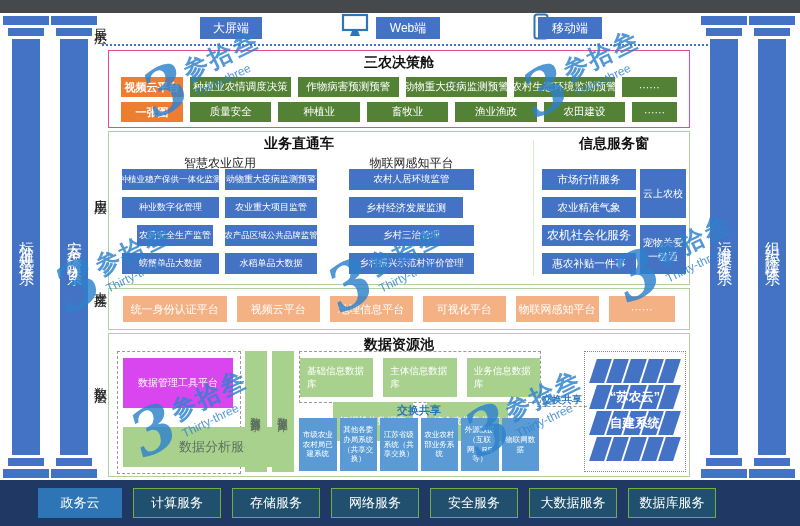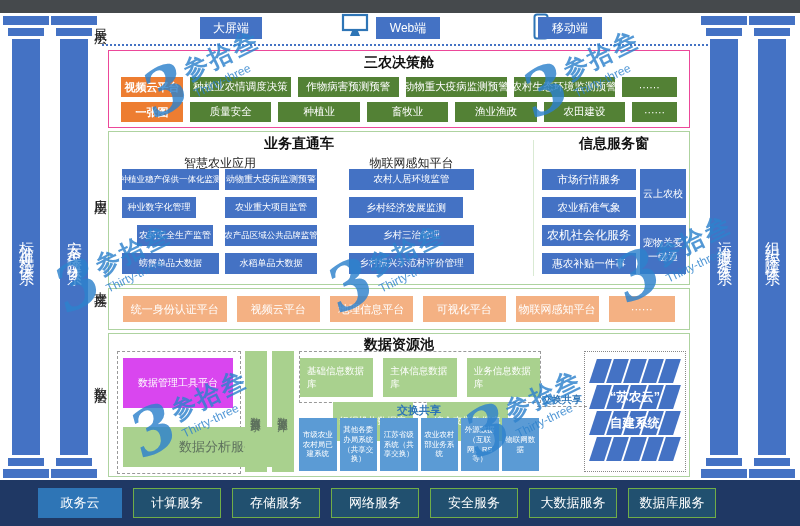--- a/index.html
+++ b/index.html
@@ -142,21 +142,21 @@
 </div>
 
 <div class="panel green-border" style="top:131px;height:154px;">
   <div class="divider"></div>
   <div class="sec-title abs" style="left:60px;top:3px;width:260px;">业务直通车</div>
   <div class="sec-title abs" style="left:430px;top:3px;width:150px;">信息服务窗</div>
   <div class="subhdr" style="left:14px;width:194px;">智慧农业应用</div>
   <div class="subhdr" style="left:240px;width:125px;">物联网感知平台</div>
 
   <div class="bb" style="left:13px;top:37px;width:97px;font-size:8.5px;">种植业稳产保供一体化监测</div>
-  <div class="bb" style="left:13px;top:65px;width:74px;">种业数字化管理</div>
+  <div class="bb" style="left:13px;top:65px;width:97px;">种业数字化管理</div>
   <div class="bb" style="left:28px;top:93px;width:76px;">农药安全生产监管</div>
   <div class="bb" style="left:13px;top:121px;width:97px;">螃蟹单品大数据</div>
   <div class="bb" style="left:116px;top:37px;width:92px;">动物重大疫病监测预警</div>
   <div class="bb" style="left:116px;top:65px;width:92px;">农业重大项目监管</div>
   <div class="bb" style="left:116px;top:93px;width:92px;font-size:8.5px;">农产品区域公共品牌监管</div>
   <div class="bb" style="left:116px;top:121px;width:92px;">水稻单品大数据</div>
 
   <div class="bb" style="left:240px;top:37px;width:125px;font-size:9.5px;">农村人居环境监管</div>
   <div class="bb" style="left:240px;top:65px;width:114px;font-size:10px;">乡村经济发展监测</div>
   <div class="bb" style="left:240px;top:93px;width:125px;font-size:9.5px;">乡村三治管理</div>

